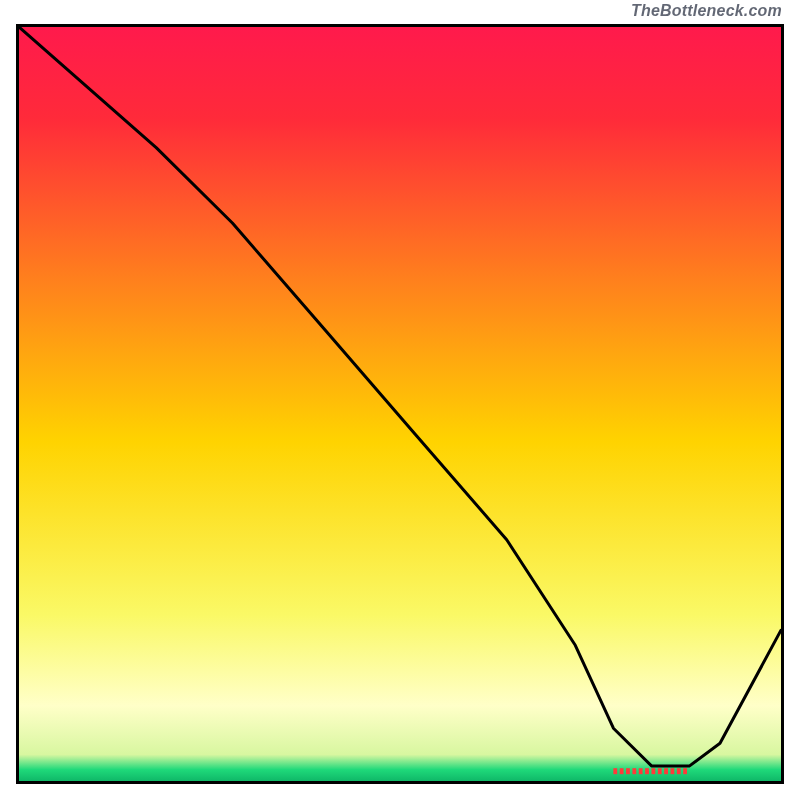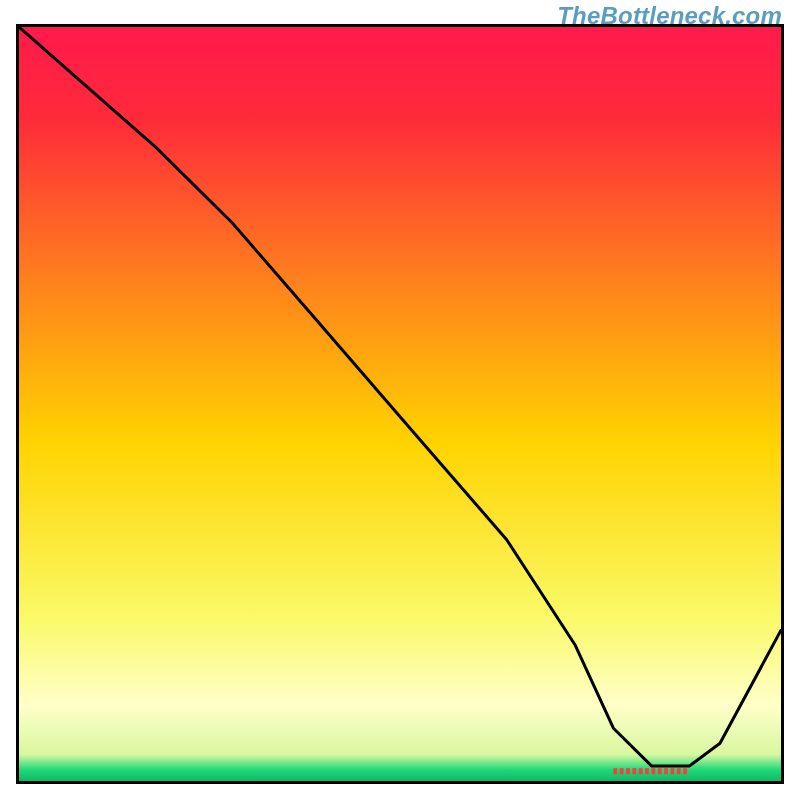--- a/index.html
+++ b/index.html
@@ -16,24 +16,24 @@
     top: 24px;
     width: 768px;
     height: 760px;
     box-sizing: border-box;
     border: 3px solid #000;
   }
   .watermark {
     position: absolute;
     top: 2px;
     right: 18px;
-    font-size: 24px;
+    font-size: 16px;
     font-weight: 700;
     font-style: italic;
-    color: #0369a1;
+    color: #0f172a;
     opacity: 0.65;
     letter-spacing: 0.2px;
     font-family: "Arial", sans-serif;
   }
   .inner {
     position: absolute;
     left: 0; top: 0; right: 0; bottom: 0;
   }
   svg {
     position: absolute;

